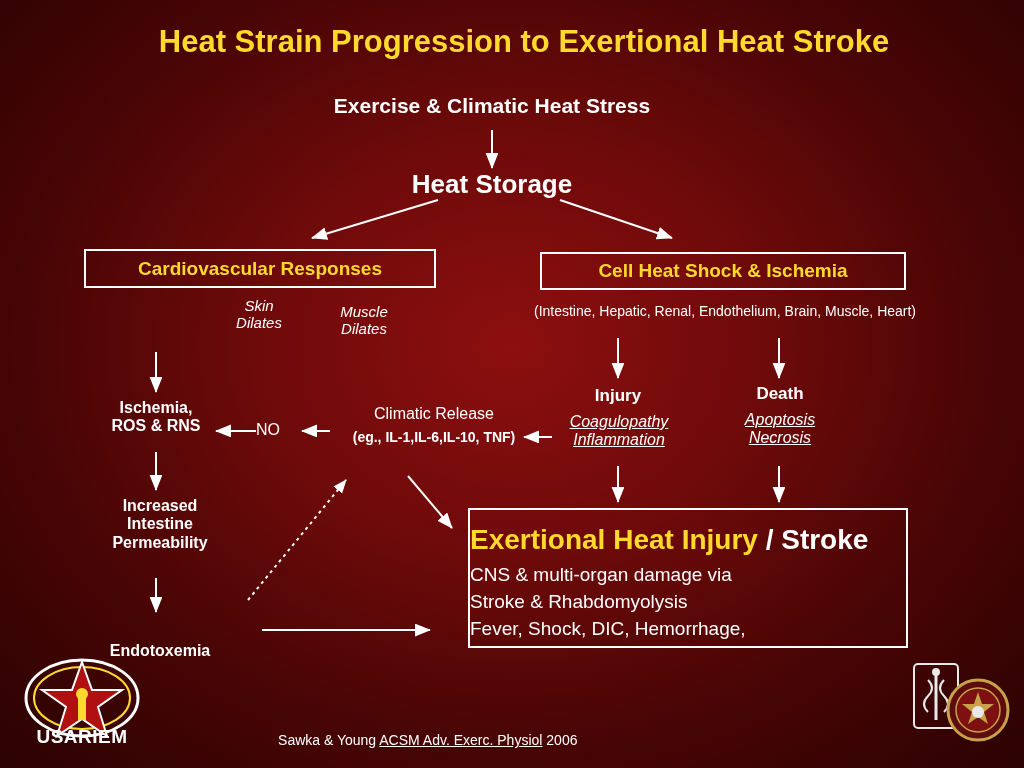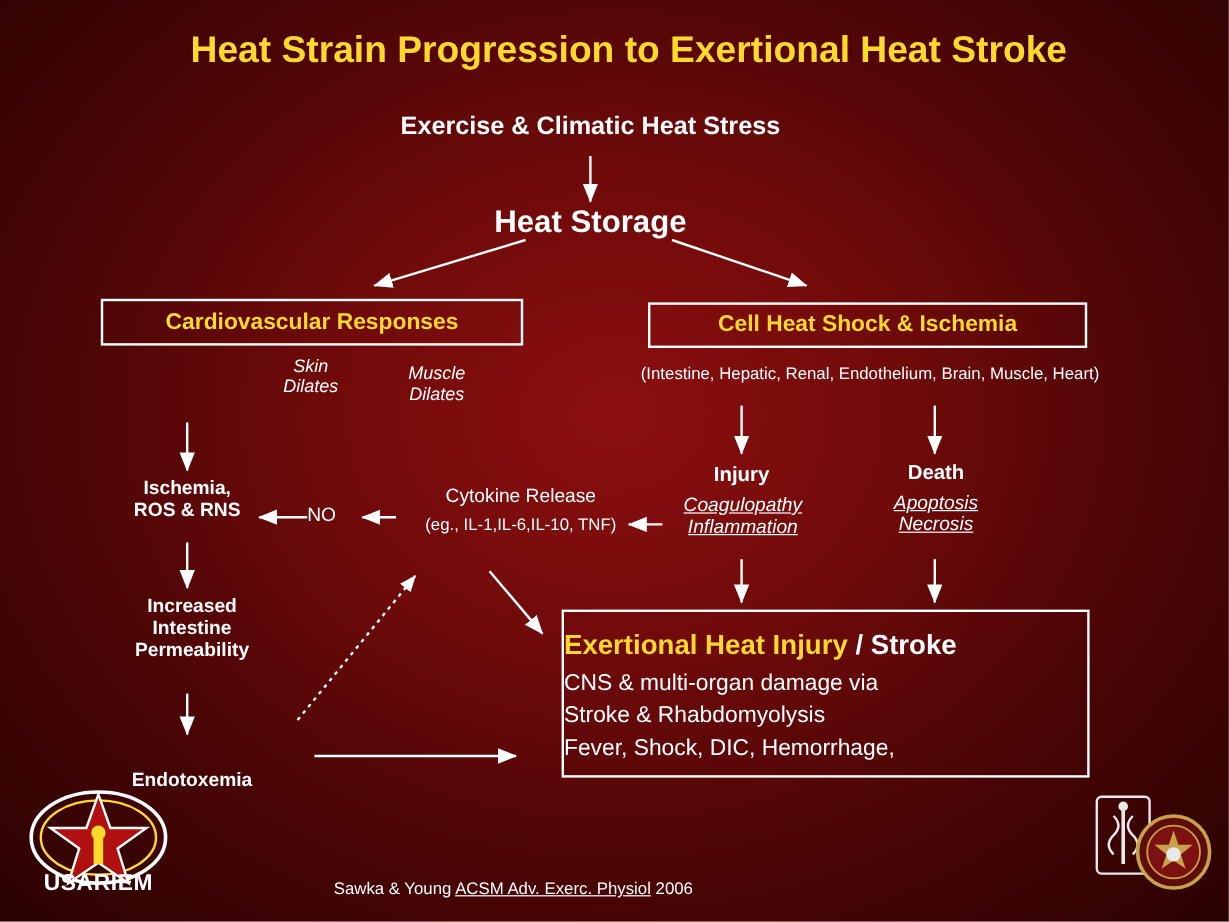--- a/index.html
+++ b/index.html
@@ -84,21 +84,21 @@
     text-decoration: underline;
   }
   .ehi-box {
     left: 468px;
     top: 508px;
     width: 440px;
     height: 140px;
   }
   .ehi-title {
     font-weight: bold;
-    font-size: 23px;
+    font-size: 28px;
   }
   .ehi-title .yellow { color: #ffd92b; }
   .ehi-title .white { color: #ffffff; }
   .ehi-body {
     font-size: 19px;
     color: #ffffff;
   }
   .credit {
     font-size: 14px;
     color: #ffffff;
@@ -209,22 +209,22 @@
   <div class="txt small-italic" style="left:204px; top:297px; width:110px;">Skin
 Dilates</div>
   <div class="txt small-italic" style="left:308px; top:303px; width:112px;">Muscle
 Dilates</div>
 
   <div class="txt bold-15" style="left:86px; top:399px; width:140px;">Ischemia,
 ROS &amp; RNS</div>
 
   <div class="txt plain-16" style="left:236px; top:421px; width:64px;">NO</div>
 
-  <div class="txt plain-16" style="left:334px; top:405px; width:200px;">Cytokine Release</div>
-  <div class="txt small-plain" style="left:314px; top:429px; width:240px;">(eg., IL-1,IL-6,IL-10, TNF)</div>
+  <div class="txt plain-16" style="left:334px; top:405px; width:200px;">Climatic Release</div>
+  <div class="txt small-plain" style="left:314px; top:429px; width:240px;font-weight:bold;">(eg., IL-1,IL-6,IL-10, TNF)</div>
 
   <div class="txt bold-15" style="left:86px; top:497px; width:148px;">Increased
 Intestine
 Permeability</div>
 
   <div class="txt bold-15" style="left:86px; top:621px; width:148px;margin-top:21px;">Endotoxemia</div>
 
   <div class="txt small-plain" style="left:470px; top:303px; width:510px;">(Intestine, Hepatic, Renal, Endothelium, Brain, Muscle, Heart)</div>
 
   <div class="txt bold-17" style="left:548px; top:386px; width:140px;">Injury</div>

